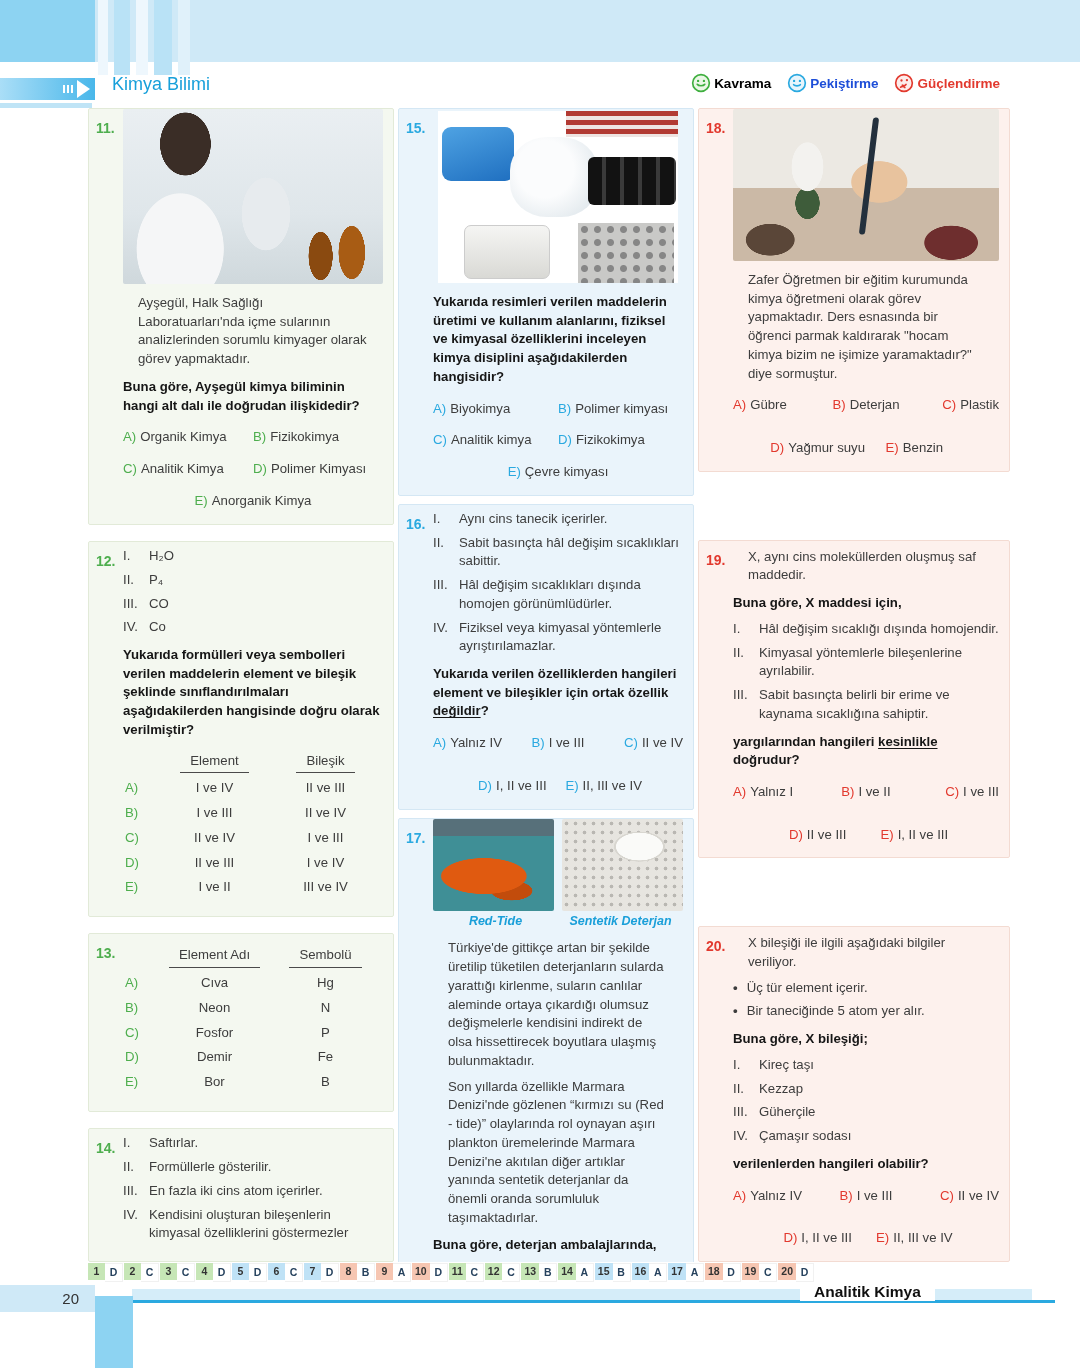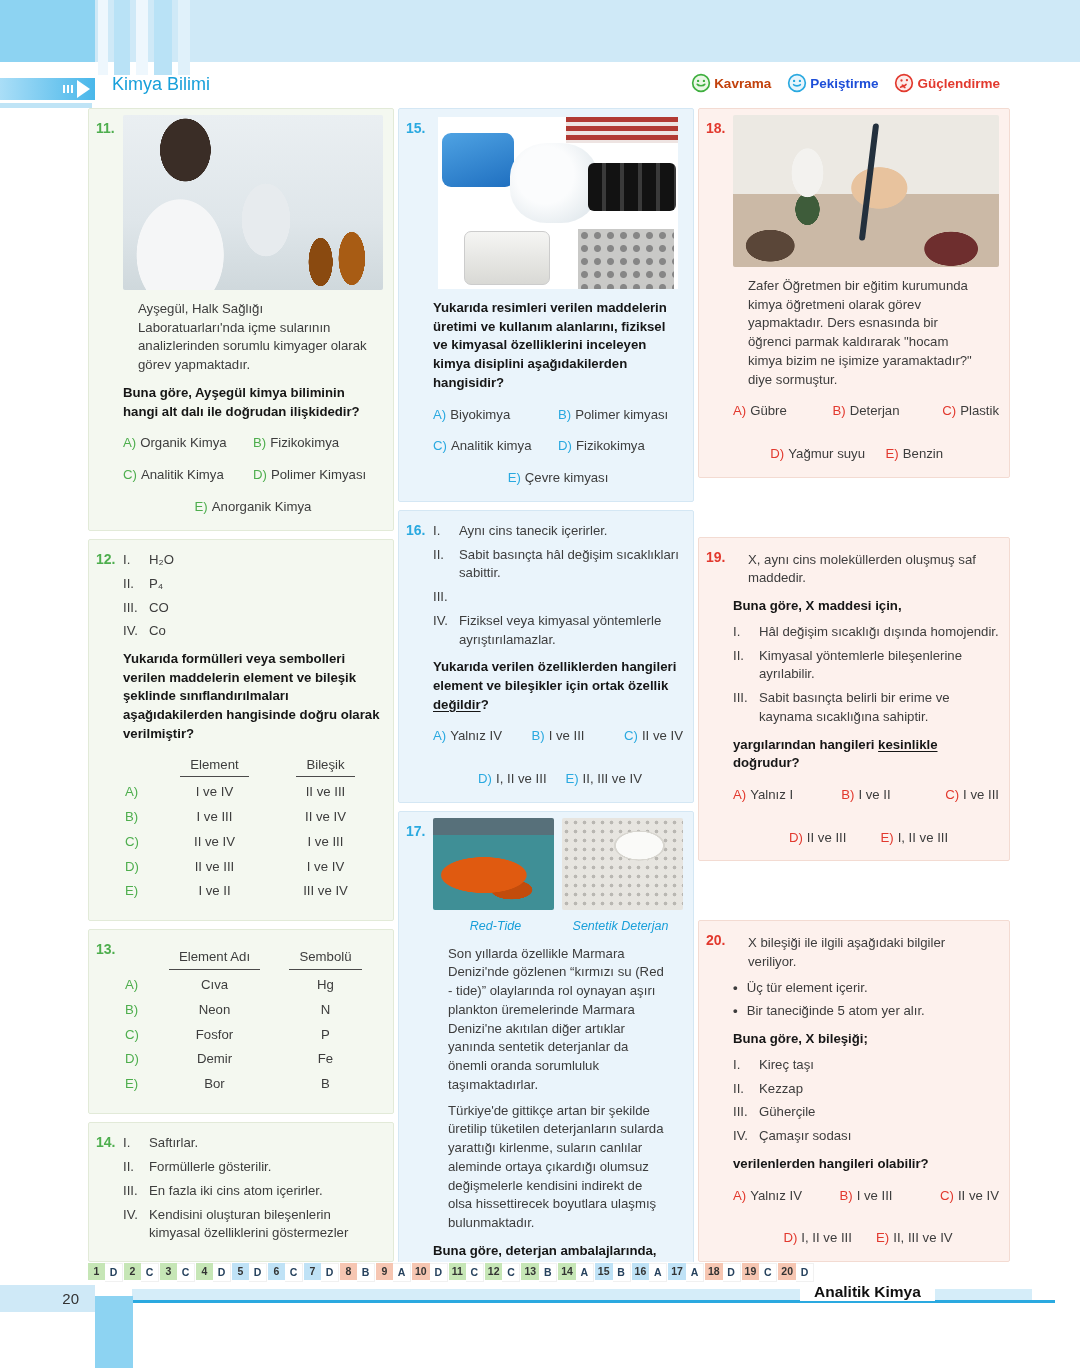--- a/index.html
+++ b/index.html
@@ -17,28 +17,28 @@
   .arrowbar{position:absolute;left:0;top:78px;width:95px;height:22px;
             background:linear-gradient(90deg,#aadef7,#49b7ea);}
   .arrowbar .tri{position:absolute;right:5px;top:2px;width:0;height:0;
             border-left:13px solid #fff;border-top:9px solid transparent;border-bottom:9px solid transparent;}
   .arrowbar .bar{position:absolute;top:7px;width:2px;height:8px;background:#fff;}
   .b1{right:22px}.b2{right:26px}.b3{right:30px}
   .arrowunder{position:absolute;left:0;top:103px;width:92px;height:5px;background:#bfe4f6;}
   .pagetitle{position:absolute;left:112px;top:74px;font-size:18px;font-weight:normal;color:#18a0da;}
   .badges{position:absolute;right:80px;top:73px;display:flex;gap:16px;align-items:center;}
   .badge{display:flex;align-items:center;gap:3px;font-weight:bold;font-size:13.5px;}
-  .badge-g{color:#c2410c}.badge-b{color:#1d4ed8}.badge-r{color:#e2392e}
+  .badge-g{color:#000000}.badge-b{color:#1d4ed8}.badge-r{color:#e2392e}
   
   .col{position:absolute;top:108px;height:1154px;display:flex;flex-direction:column;
        gap:8px;justify-content:space-between;overflow:hidden;}
   #col1{left:88px;width:306px;}
   #col2{left:398px;width:296px;}
   #col3{left:698px;width:312px;}
-  .q{position:relative;border:1px solid;border-radius:2px;padding:6px 10px 13px 34px;
+  .q{position:relative;border:1px solid;border-radius:2px;padding:0 10px 13px 34px;
      font-size:13.2px;line-height:1.42;flex:0 0 auto;}
   .qc1{background:#f4f8f0;border-color:#e2ead8;}
   .qc2{background:#eaf4fb;border-color:#d4e7f4;}
   .qc3{background:#fdf1ed;border-color:#f3dbd2;}
   .qnum{position:absolute;left:7px;top:10px;font-weight:bold;font-size:14px;}
   .qc1 .qnum{color:#4eae4e}.qc2 .qnum{color:#2aa9e0}.qc3 .qnum{color:#e2392e}
   .qtext{margin:7px 15px;}
   .qprompt{font-weight:bold;color:#161616;margin:9px 0 7px;}
   .ul{text-decoration:underline;text-underline-offset:2px;}
   .ritem{display:flex;margin:5px 0;}
@@ -90,21 +90,21 @@
      background:radial-gradient(#868686 3px,transparent 4px) 0 0/13px 13px #c9c9c7;}
   .duo{display:flex;gap:8px;}
   .duo .ph{flex:1;height:92px;border-radius:2px;}
   .ph-redtide{background:
      radial-gradient(62px 26px at 42% 62%,#e05a10 68%,transparent 70%),
      radial-gradient(30px 14px at 65% 78%,#c24c0c 68%,transparent 70%),
      linear-gradient(180deg,#57707a 0 18%,#3f8f96 18% 100%);}
   .ph-detergent{background:
      radial-gradient(34px 20px at 64% 30%,#fafaf8 68%,#d8d6d0 70% 74%,transparent 76%),
      radial-gradient(#b9b7b2 1.5px,transparent 2.2px) 0 0/9px 9px #e7e5e0;}
-  .caps{display:flex;margin:8px 0 9px;}
+  .caps{display:flex;margin:2px 0 9px;font-weight:bold;}
   .caps span{flex:1;text-align:center;font-style:italic;color:#1a9fd9;font-size:12.5px;}
   .ph-class{width:100%;height:152px;position:relative;overflow:hidden;background:
      radial-gradient(46px 34px at 55% 48%,#e8c39e 60%,transparent 62%),
      radial-gradient(26px 40px at 28% 38%,#f3f2ef 60%,transparent 62%),
      radial-gradient(20px 26px at 28% 62%,#3e5c3a 60%,transparent 62%),
      radial-gradient(40px 26px at 14% 86%,#5a4638 60%,transparent 62%),
      radial-gradient(44px 28px at 82% 88%,#6e2e2e 60%,transparent 62%),
      linear-gradient(180deg,#ece9e3 0 52%,#cbb9a6 52% 100%);}
   .pencil{position:absolute;left:50%;top:8px;width:6px;height:118px;background:#23303d;
      transform:rotate(7deg);border-radius:3px;}
@@ -353,20 +353,21 @@
       <div class="ritem">
             <span class="rk">I.</span>
             <span>Aynı cins tanecik içerirler.</span>
           </div>
           <div class="ritem">
             <span class="rk">II.</span>
             <span>Sabit basınçta hâl değişim sıcaklıkları sabittir.</span>
           </div>
           <div class="ritem">
             <span class="rk">III.</span>
+            <span>Hâl değişim sıcaklıkları dışında homojen görünümlüdürler.</span>
           </div>
           <div class="ritem">
             <span class="rk">IV.</span>
             <span>Fiziksel veya kimyasal yöntemlerle ayrıştırılamazlar.</span>
           </div>
         </div>
       <p class="qprompt"><span>Yukarıda verilen özelliklerden hangileri element ve bileşikler için ortak özellik </span><span class="ul">değildir</span><span>?</span></p>
       <div class="opts opts3">
 
       <span class="opt"><span class="ok">A)</span><span>Yalnız IV</span></span>
@@ -380,22 +381,22 @@
     <section class="q qc2">
       <span class="qnum">17.</span>
       <div class="duo">
         <div class="ph ph-redtide"></div>
         <div class="ph ph-detergent"></div>
       </div>
       <div class="caps">
         <span>Red-Tide</span>
         <span>Sentetik Deterjan</span>
       </div>
+      <p class="qtext">Türkiye'de gittikçe artan bir şekilde üretilip tüketilen deterjanların sularda yarattığı kirlenme, suların canlılar aleminde ortaya çıkardığı olumsuz değişmelerle kendisini indirekt de olsa hissettirecek boyutlara ulaşmış bulunmaktadır.</p>
       <p class="qtext">Son yıllarda özellikle Marmara Denizi'nde gözlenen “kırmızı su (Red - tide)” olaylarında rol oynayan aşırı plankton üremelerinde Marmara Denizi'ne akıtılan diğer artıklar yanında sentetik deterjanlar da önemli oranda sorumluluk taşımaktadırlar.</p>
-      <p class="qtext">Türkiye'de gittikçe artan bir şekilde üretilip tüketilen deterjanların sularda yarattığı kirlenme, suların canlılar aleminde ortaya çıkardığı olumsuz değişmelerle kendisini indirekt de olsa hissettirecek boyutlara ulaşmış bulunmaktadır.</p>
       <p class="qprompt">Buna göre, deterjan ambalajlarında,</p>
       <div class="syms">
         <div class="sym">
           <svg width="82" height="82" viewBox="0 0 96 96">
             <rect width="96" height="96" fill="#e4671f"></rect>
             <path d="M0 76 L44 64 L96 72 L96 96 L0 96 Z" fill="#111"></path>
             <path d="M30 72 L30 34 M30 46 L16 30 M30 46 L44 28 M24 56 L12 44 M36 56 L48 40" stroke="#111" stroke-width="5" fill="none" stroke-linecap="round"></path>
             <path d="M50 82 Q62 70 80 76 L74 84 Q60 92 48 88 Z" fill="#fff"></path>
             <path d="M80 76 L91 70 L88 83 Z" fill="#fff"></path>
           </svg>

